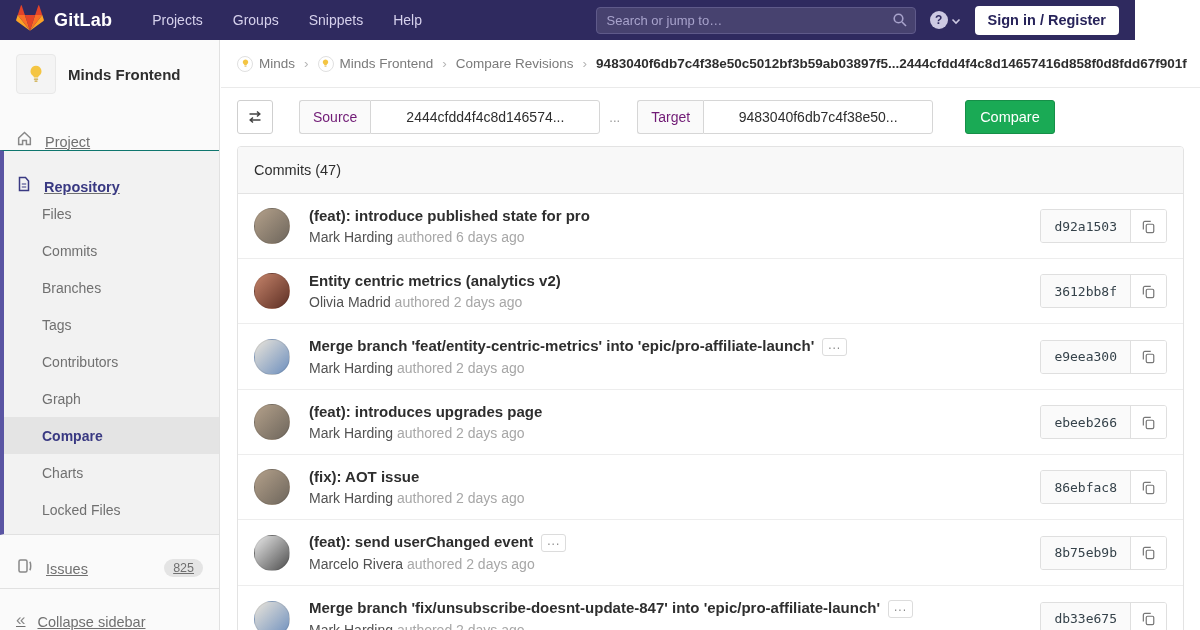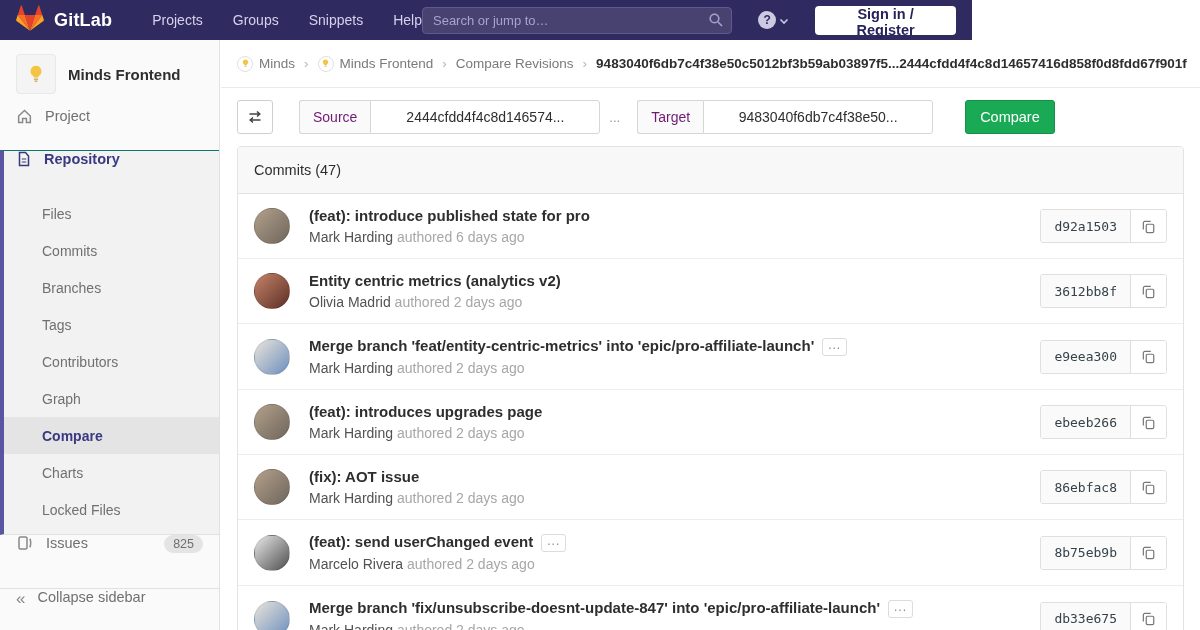--- a/index.html
+++ b/index.html
@@ -1,38 +1,38 @@
 <!DOCTYPE html>
 <html><head>
 <meta charset="utf-8">
 <style>
   * { margin:0; padding:0; box-sizing:border-box; }
   html,body { width:1200px; height:630px; overflow:hidden; font-family:"Liberation Sans", sans-serif; background:#fff; }
 
   
-  .navbar { position:absolute; top:0; left:0; width:972px; height:40px; background:#2f2a5f; display:flex; align-items:center; padding:0 16px; z-index:10;justify-content:space-between; }
+  .navbar { position:absolute; top:0; left:0; width:1135px; height:40px; background:#2f2a5f; display:flex; align-items:center; padding:0 16px; z-index:10;justify-content:space-between; }
   .brand { display:flex; align-items:center; gap:10px; margin-right:40px; }
   .brand-name { color:#fff; font-size:18px; font-weight:600; letter-spacing:.2px; }
   .nav-menu { display:flex; align-items:center; gap:30px; }
   .nav-item { color:#d6d1ec; font-size:14px; font-weight:500; text-decoration:none; cursor:pointer; }
-  .nav-right { margin-left:auto; display:flex; align-items:center; gap:26px; }
+  .nav-right { margin-left:auto; display:flex; align-items:center; gap:14px; }
   .searchbox { position:relative; width:320px; }
   .searchbox input { width:100%; height:27px; background:#47426f; border:1px solid #5f5a8a; border-radius:4px; color:#e7e4f6; font-size:13px; padding:0 30px 0 10px; outline:none; font-family:"Liberation Sans", sans-serif; }
   .searchbox input::placeholder { color:#a8a3cc; }
   .searchbox .search-ic { position:absolute; right:8px; top:5px; }
   .help-group { display:flex; align-items:center; gap:3px; cursor:pointer; }
   .q-circle { width:18px; height:18px; border-radius:50%; background:#cdc9e2; color:#2f2a5f; font-size:12px; font-weight:bold; display:flex; align-items:center; justify-content:center; }
   .signin-btn { background:#fff; color:#27235a; border:none; border-radius:4px; height:29px; padding:0 13px; font-size:14.5px; font-weight:bold; cursor:pointer; font-family:"Liberation Sans", sans-serif; }
 
   
   .sidebar { position:absolute; top:40px; left:0; bottom:0; width:220px; background:#fafafa; border-right:1px solid #e1e1e1; }
   .project-head { display:flex; align-items:center; gap:12px; padding:14px 16px; }
   .project-avatar { width:40px; height:40px; border-radius:4px; background:#f4f4f4; border:1px solid #e8e8e8; display:flex; align-items:center; justify-content:center; }
   .project-name { font-size:15px; font-weight:bold; color:#2e2e2e; }
-  .side-item { display:flex; align-items:flex-start; gap:12px; height:42px; padding:0 16px; color:#707070; font-size:14.5px; cursor:pointer; }
+  .side-item { display:flex; align-items:flex-end; gap:12px; height:42px; padding:0 16px; color:#707070; font-size:14.5px; cursor:pointer;text-decoration:underline; }
   .repo-section { background:#f2f2f2; border-top:1px solid #0f766e; border-bottom:1px solid #e1e1e1; border-left:4px solid #5a55a3; padding-bottom:6px; }
   .repo-section .side-item { padding:0 12px; height:44px; }
   .repo-root-label { color:#393982; font-weight:bold; }
   .sub-item { height:37px; display:flex; align-items:center; padding-left:38px; font-size:14px; color:#707070; cursor:pointer; }
   .sub-item.active { background:#e4e4e4; color:#393982; font-weight:bold; }
   .issues-row { justify-content:flex-start; }
   .issues-badge { margin-left:auto; background:#e4e4e4; color:#6e6e6e; border-radius:10px; font-size:12.5px; padding:2px 9px; }
   .collapse-row { position:absolute; bottom:0; left:0; width:219px; border-top:1px solid #e1e1e1; background:#fafafa; }
   .collapse-glyph { font-size:17px; color:#888; }
 

